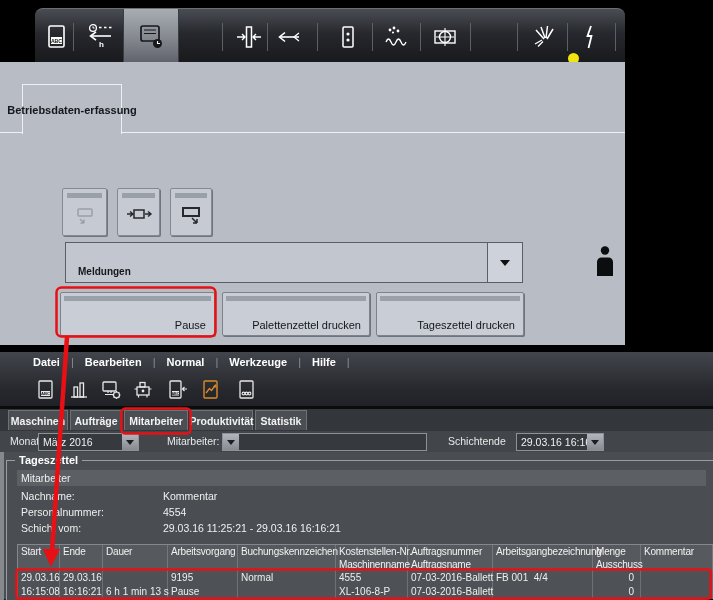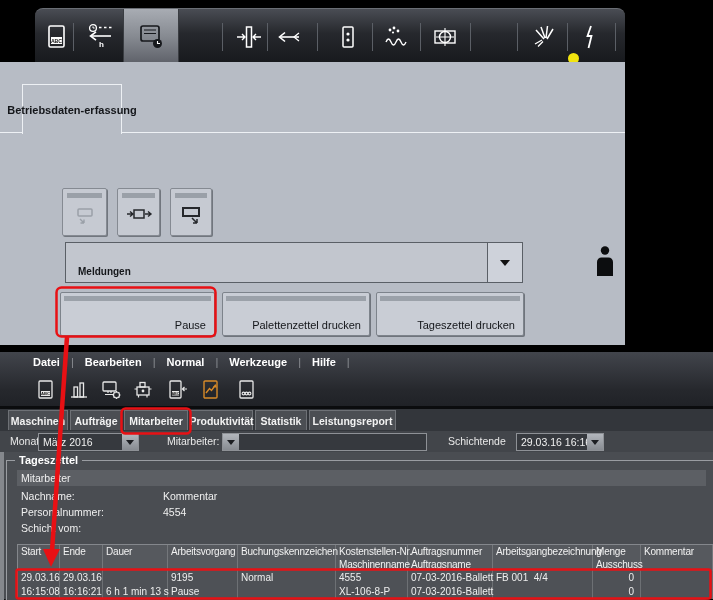--- a/index.html
+++ b/index.html
@@ -313,23 +313,20 @@
         </span>
       <span class="tab" style="left:124px;width:64px">
           <span>Mitarbeiter</span>
         </span>
       <span class="tab" style="left:190px;width:63px">
           <span>Produktivität</span>
         </span>
       <span class="tab" style="left:255px;width:52px">
           <span>Statistik</span>
         </span>
-      <span class="tab" style="left:309px;width:87px">
-          <span>Leistungsreport</span>
-        </span>
     </div>
 
     <div id="filterrow">
       <span class="flabel" style="left:10px">Monat:</span>
       <span class="dd" style="left:38px;width:99px">
         <span class="val">März 2016</span>
         <span class="btn">
             <i></i>
           </span>
       </span>
@@ -356,20 +353,21 @@
       <div class="inforow" style="top:27px">
         <span class="ilabel">Nachname:</span>
         <span class="ival">Kommentar</span>
       </div>
       <div class="inforow" style="top:43px">
         <span class="ilabel">Personalnummer:</span>
         <span class="ival">4554</span>
       </div>
       <div class="inforow" style="top:59px">
         <span class="ilabel">Schicht vom:</span>
+        <span class="ival">29.03.16 11:25:21 - 29.03.16 16:16:21</span>
       </div>
     </div>
 
     <div id="tbl">
       <div id="tbl-head">
         <div class="trow">
           <span class="hc">Start</span>
           <span class="hc">Ende</span>
           <span class="hc">Dauer</span>
           <span class="hc">Arbeitsvorgang</span>

